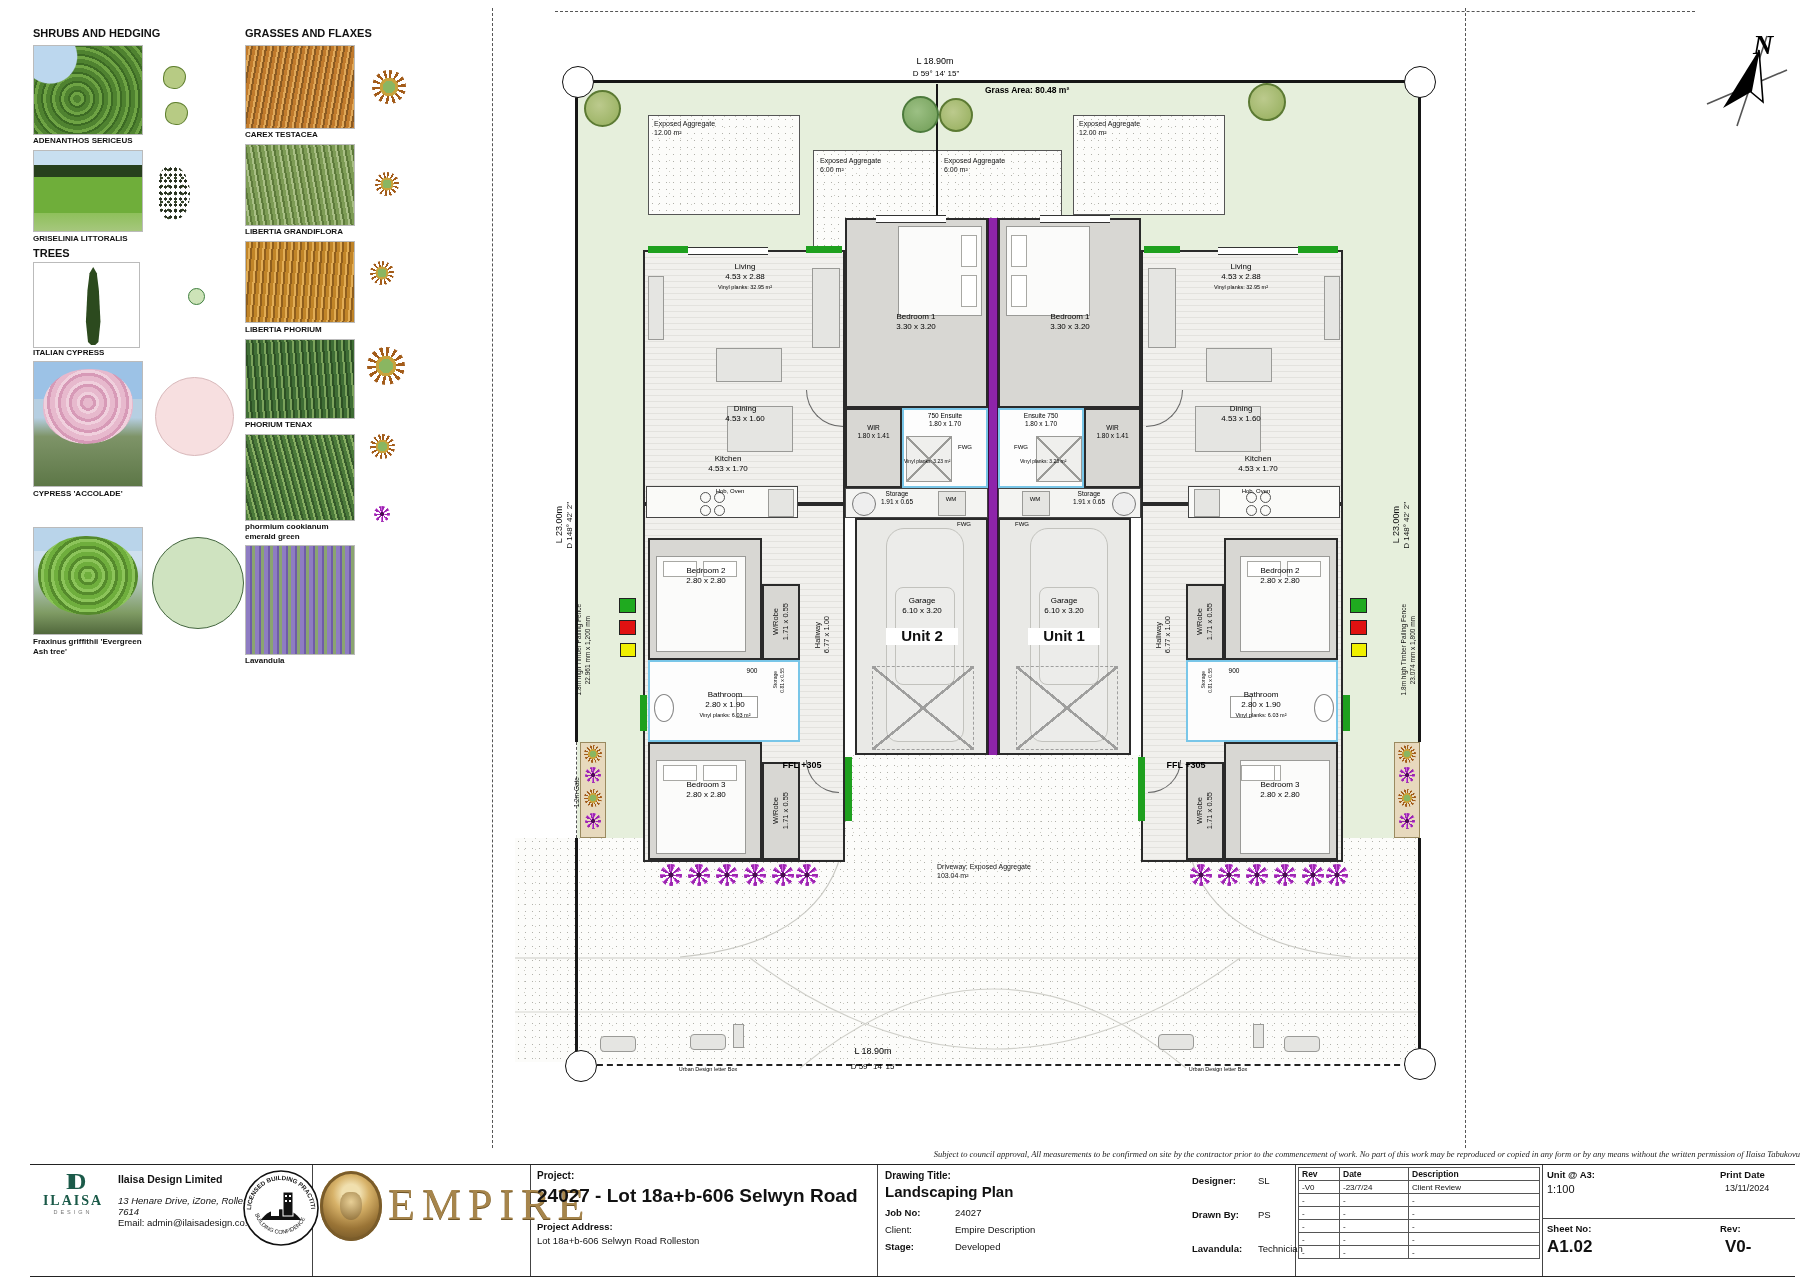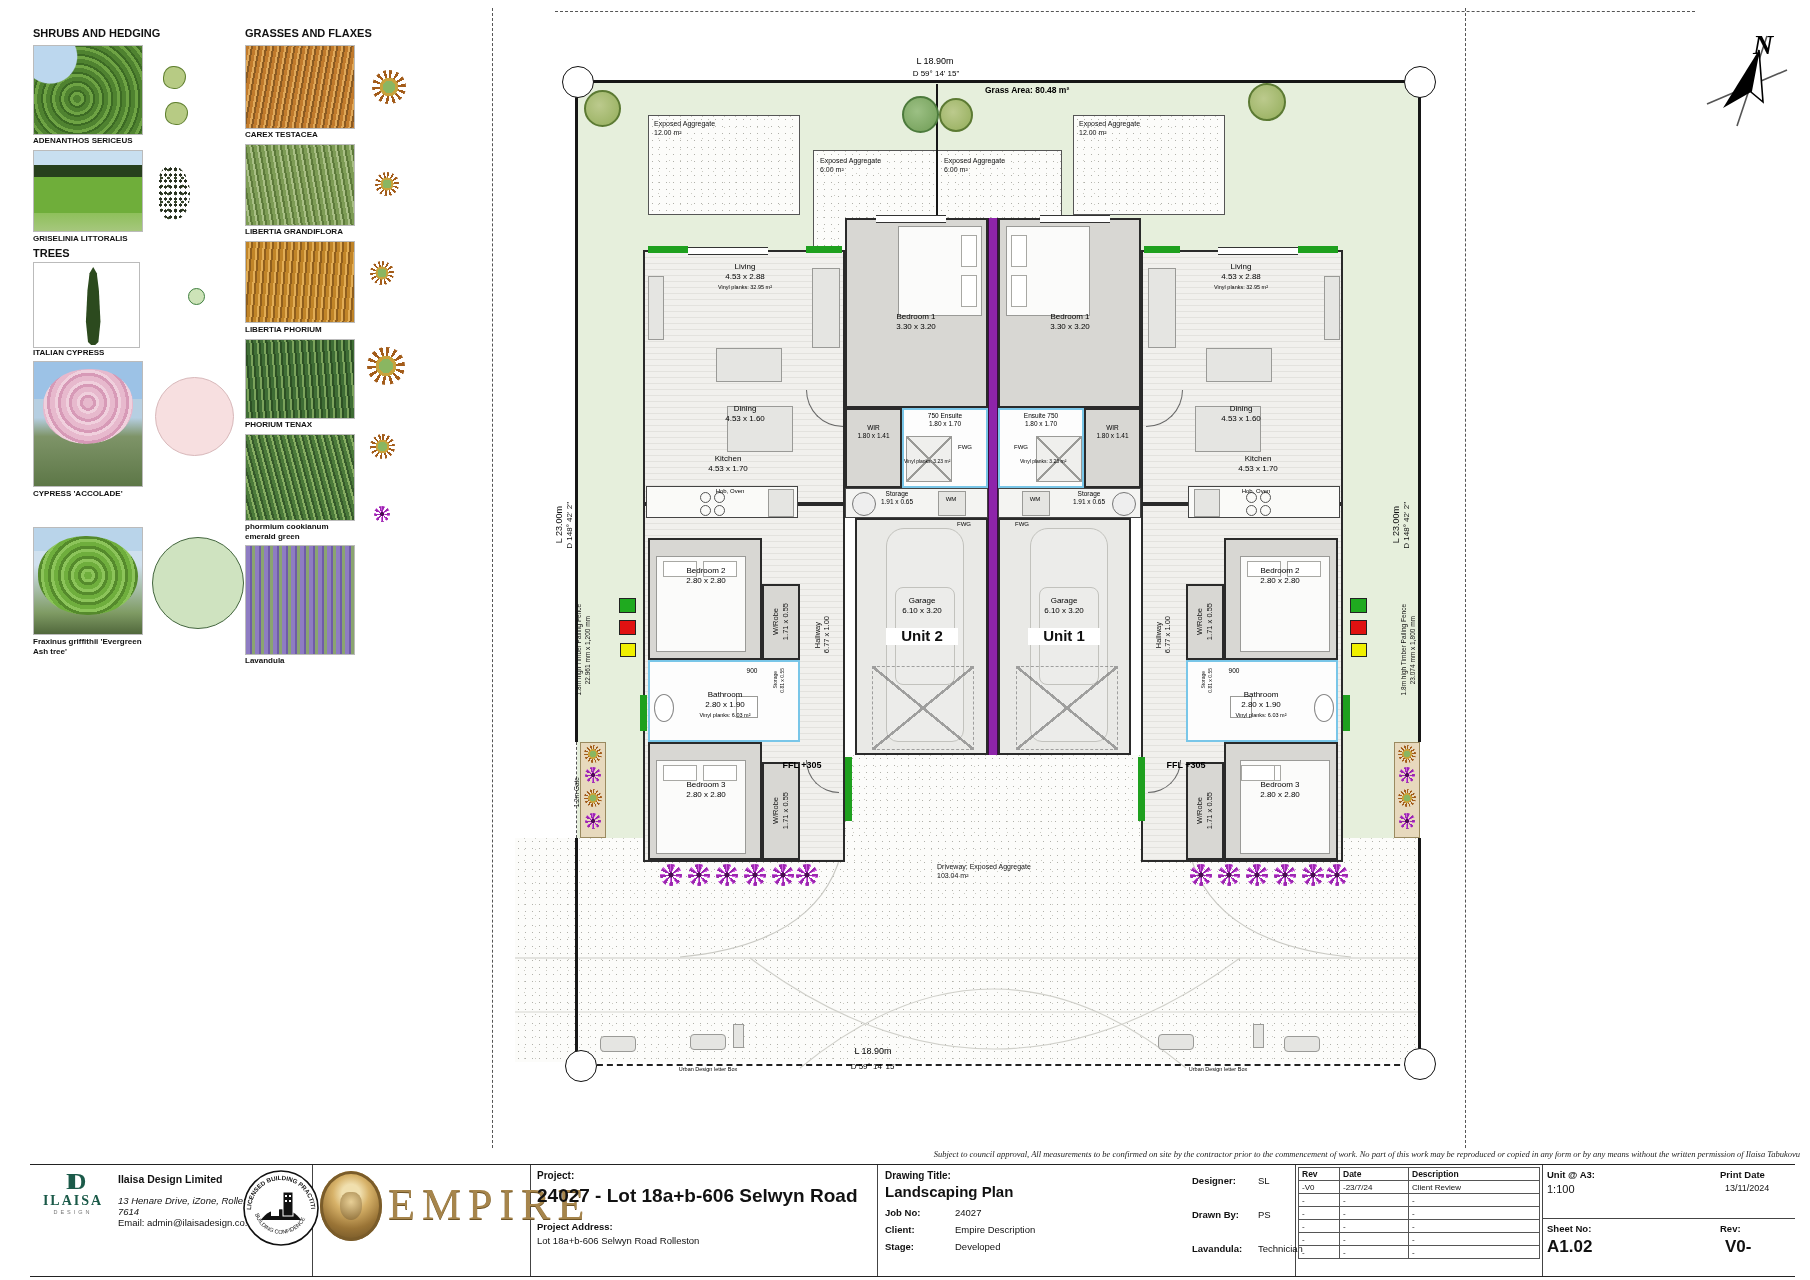--- a/index.html
+++ b/index.html
@@ -562,21 +562,21 @@
 
     <div class="abs" style="left:507px;top:5px;font-size:10px;font-weight:bold">Project:</div>
     <div class="abs" style="left:507px;top:20px;font-size:19px;font-weight:bold">24027 - Lot 18a+b-606 Selwyn Road</div>
     <div class="abs" style="left:507px;top:56px;font-size:9.5px;font-weight:bold">Project Address:</div>
     <div class="abs" style="left:507px;top:70px;font-size:9.5px">Lot 18a+b-606 Selwyn Road Rolleston</div>
 
     <div class="abs" style="left:855px;top:5px;font-size:10px;font-weight:bold">Drawing Title:</div>
     <div class="abs" style="left:855px;top:18px;font-size:15px;font-weight:bold">Landscaping Plan</div>
     <div class="abs" style="left:855px;top:42px;font-size:9.5px;font-weight:bold">Job No:</div>
     <div class="abs" style="left:925px;top:42px;font-size:9.5px">24027</div>
-    <div class="abs" style="left:855px;top:59px;font-size:9.5px;font-weight:bold">Client:</div>
+    <div class="abs" style="left:855px;top:59px;font-size:9.5px;font-weight:normal">Client:</div>
     <div class="abs" style="left:925px;top:59px;font-size:9.5px">Empire Description</div>
     <div class="abs" style="left:855px;top:76px;font-size:9.5px;font-weight:bold">Stage:</div>
     <div class="abs" style="left:925px;top:76px;font-size:9.5px">Developed</div>
 
     <div class="abs" style="left:1162px;top:10px;font-size:9.5px;font-weight:bold">Designer:</div>
     <div class="abs" style="left:1228px;top:10px;font-size:9.5px">SL</div>
     <div class="abs" style="left:1162px;top:44px;font-size:9.5px;font-weight:bold">Drawn By:</div>
     <div class="abs" style="left:1228px;top:44px;font-size:9.5px">PS</div>
     <div class="abs" style="left:1162px;top:78px;font-size:9.5px;font-weight:bold">Lavandula:</div>
     <div class="abs" style="left:1228px;top:78px;font-size:9.5px">Technician</div>

